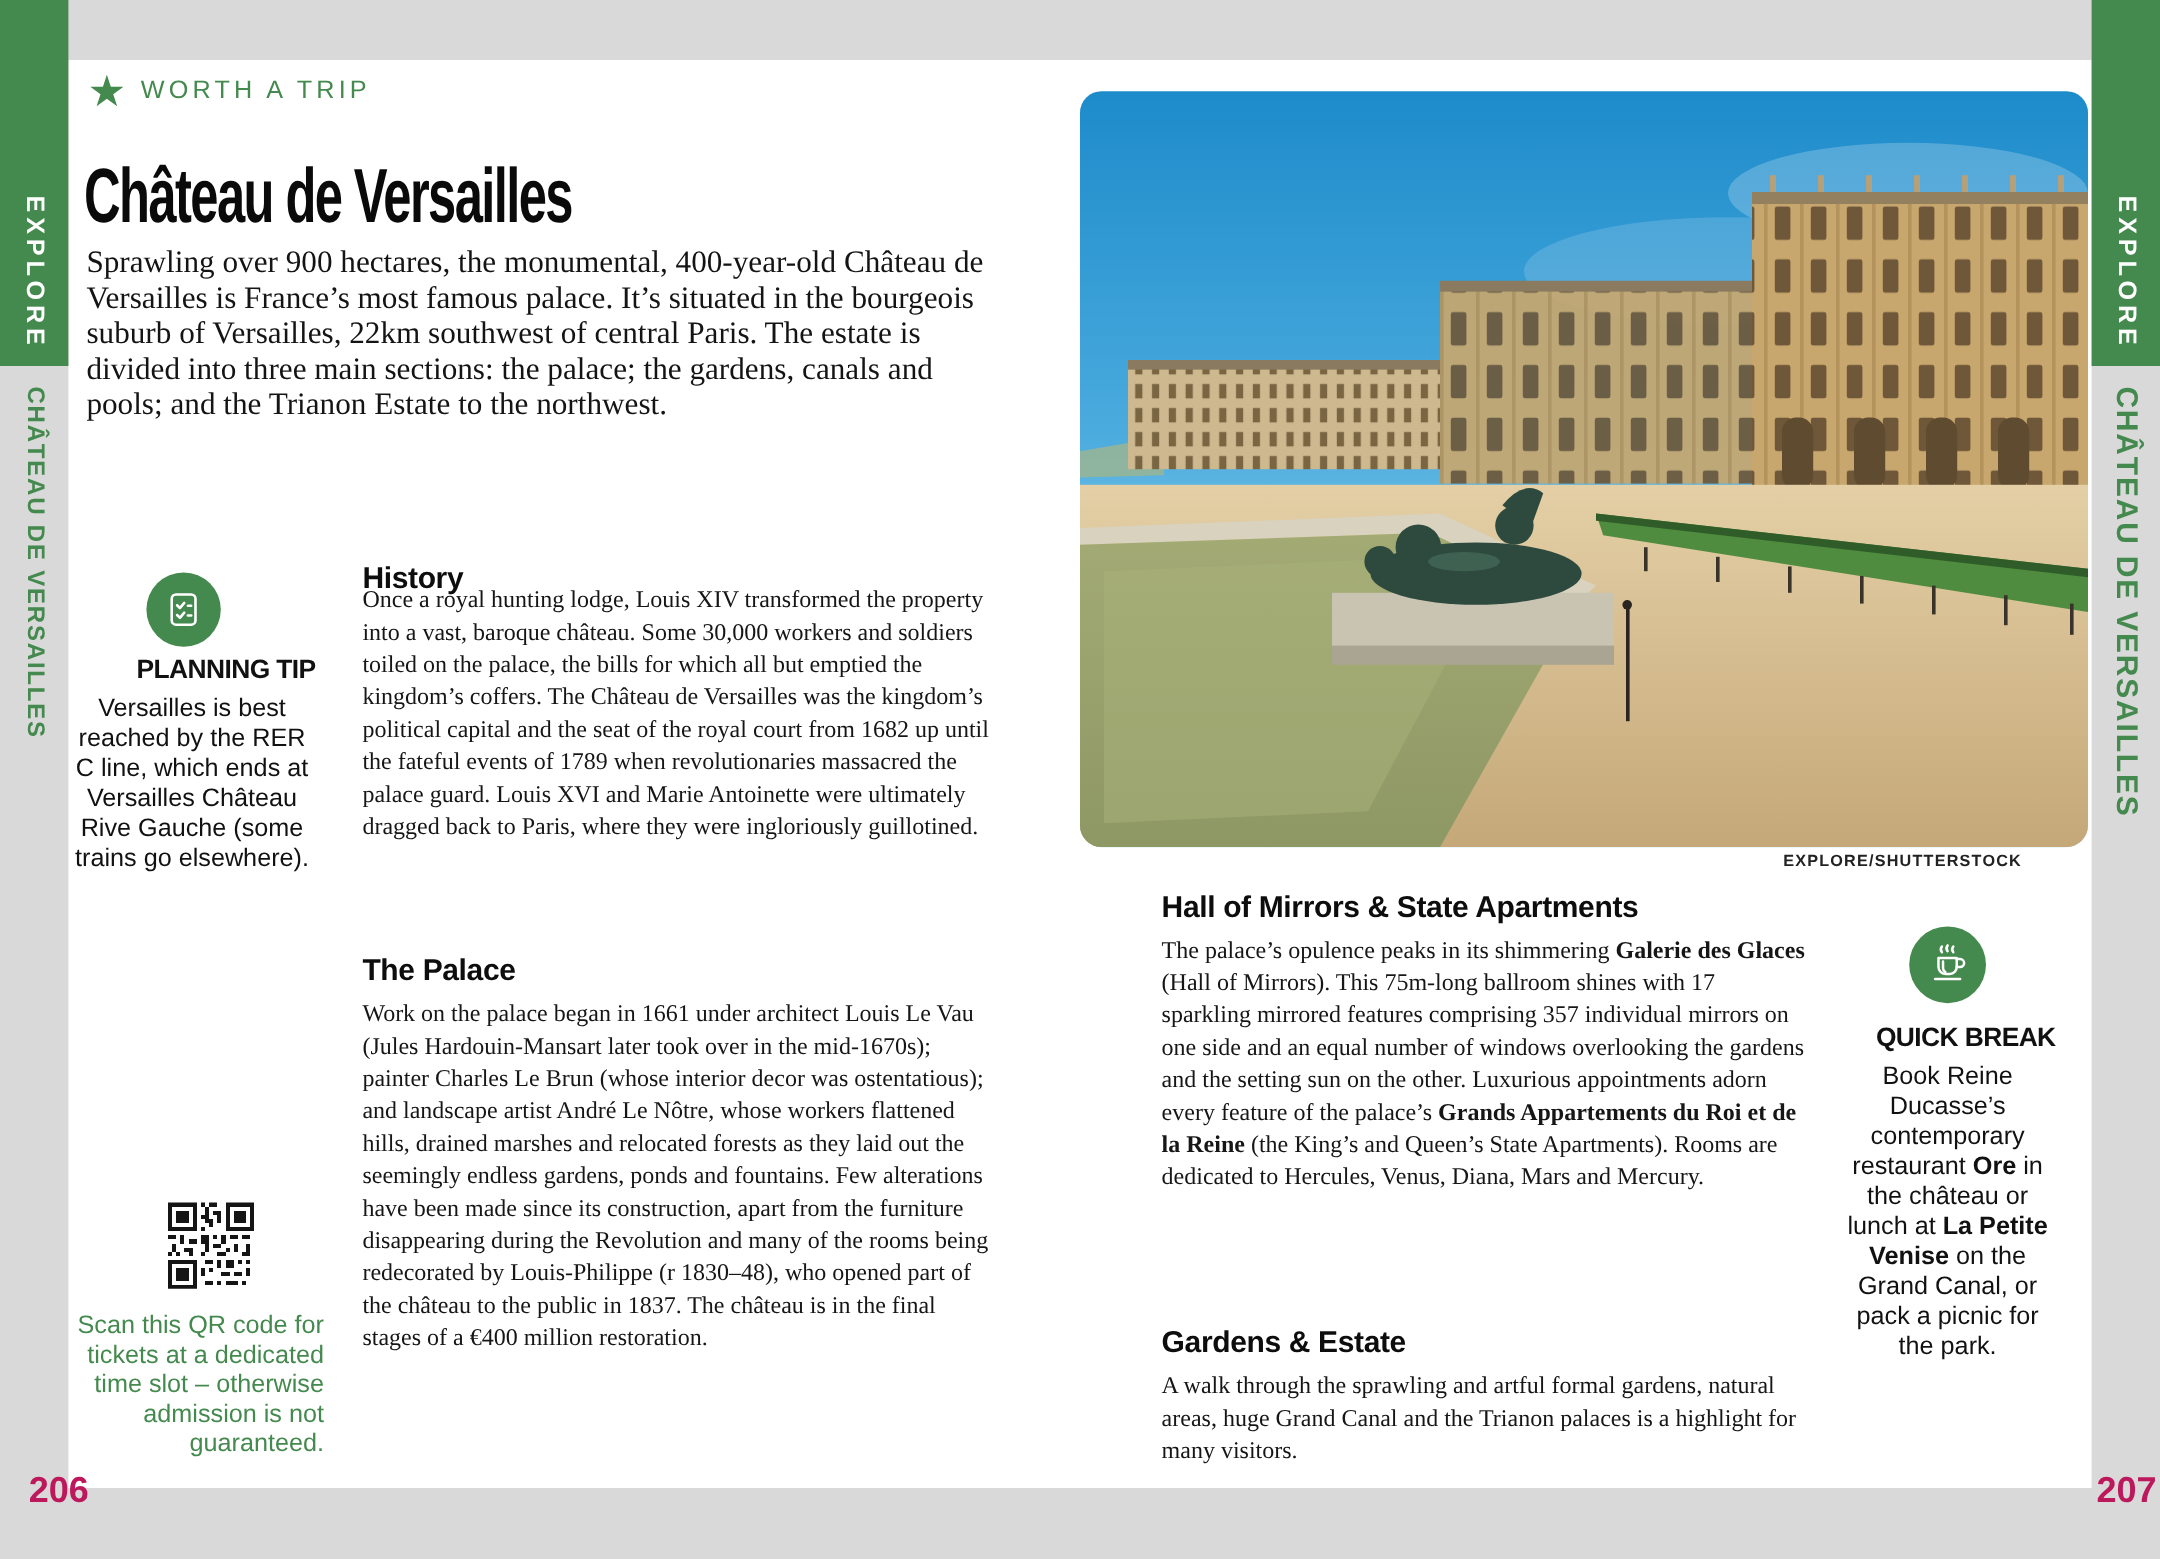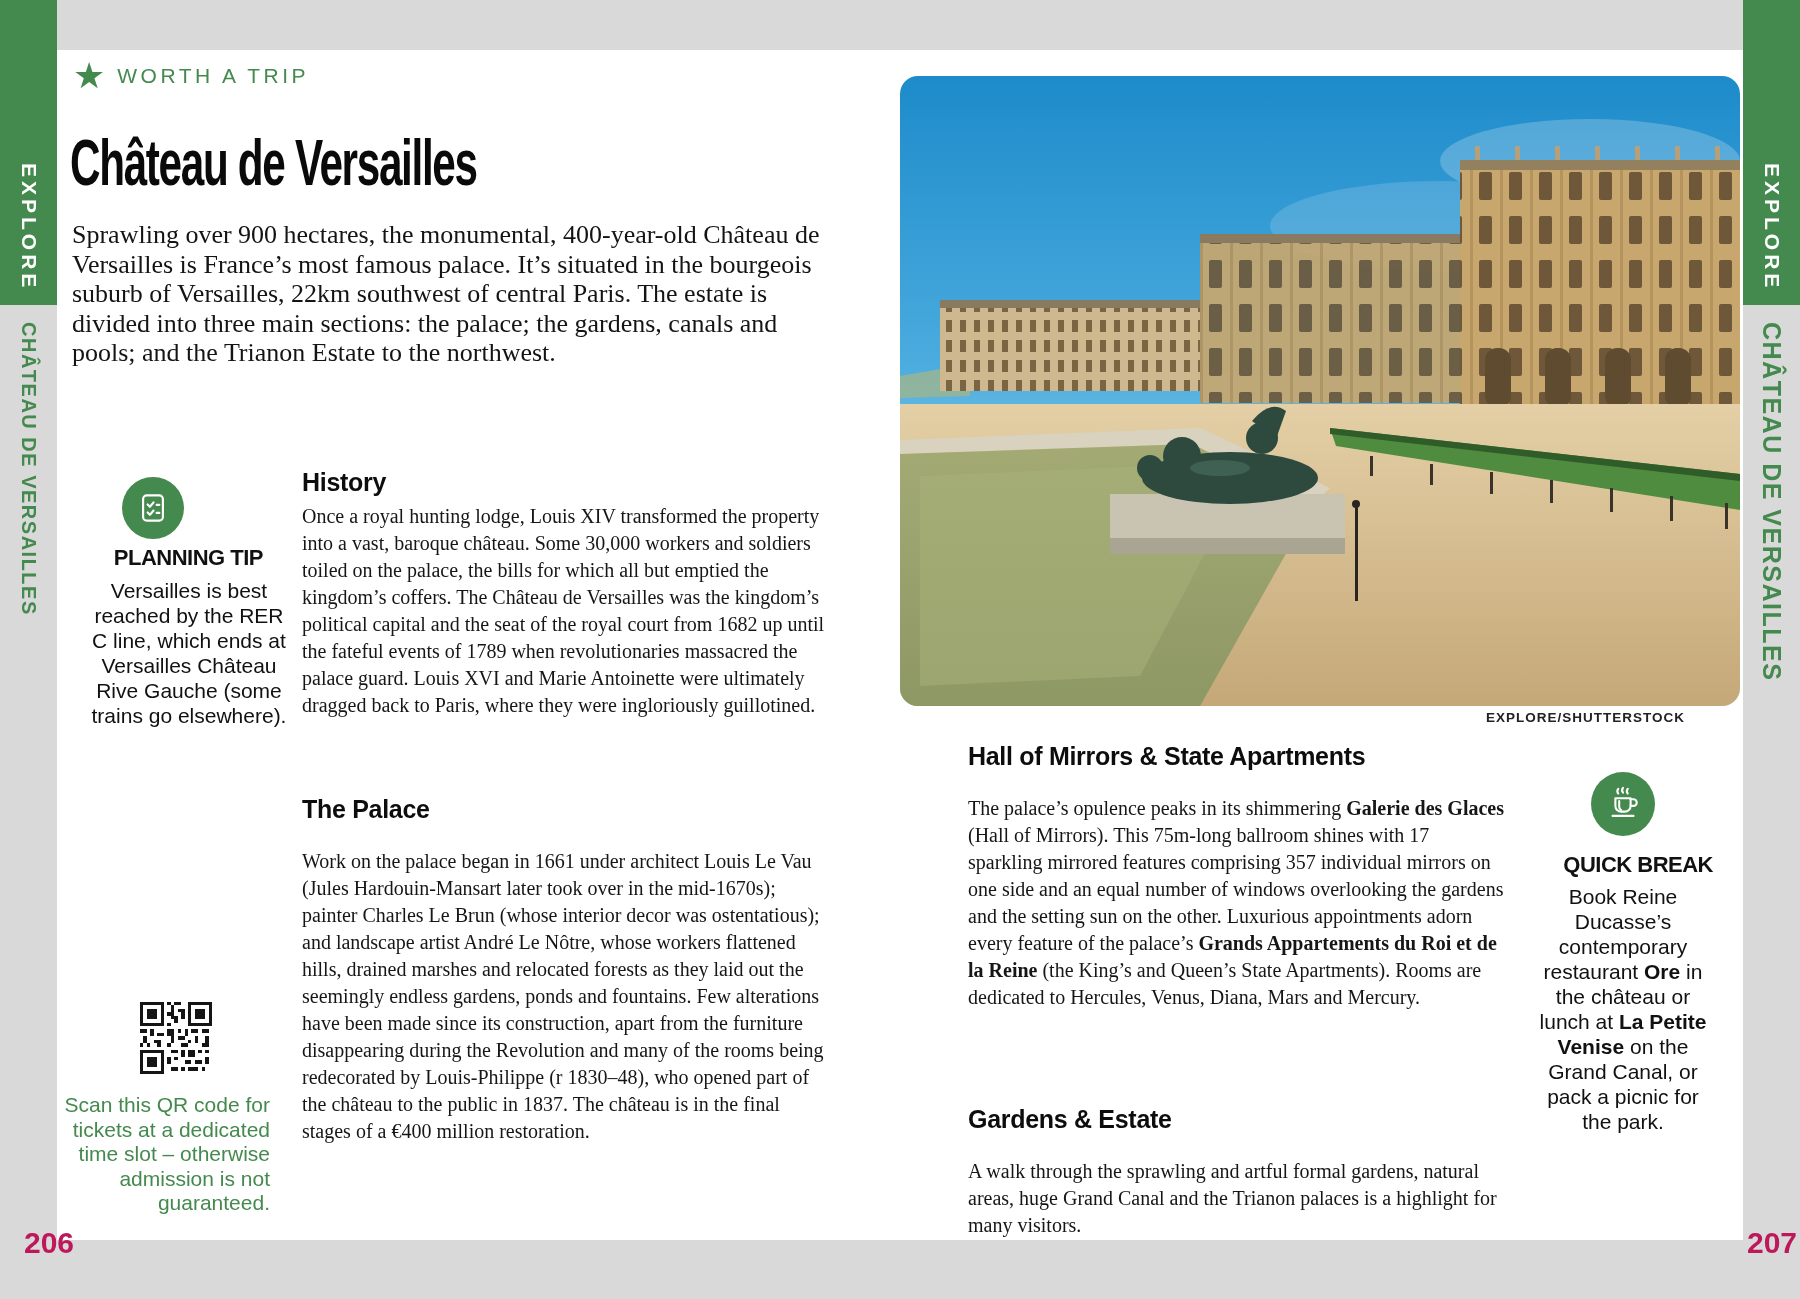--- a/index.html
+++ b/index.html
@@ -15,33 +15,33 @@
   .side-label span{writing-mode:vertical-rl;color:#44894d;font-weight:bold;letter-spacing:1.5px;white-space:nowrap;}
   .side-label.lft span{font-size:20px;}
   .side-label.rgt span{font-size:25px;}
 
   
   .kicker{left:73px;top:58px;display:flex;align-items:center;gap:12px;}
   .kicker .star{color:#44894d;font-size:36px;line-height:36px;}
   .kicker .kl{color:#44894d;font-weight:normal;font-size:21px;letter-spacing:3.5px;}
   .title{left:70px;top:126px;font-size:64px;font-weight:bold;letter-spacing:-2px;color:#0a0a0a;
          transform:scaleX(.66);transform-origin:left top;white-space:nowrap;}
-  .intro{left:72px;top:204px;width:766px;font-family:"Liberation Serif",serif;font-size:26px;line-height:29.5px;color:#141414;margin-top:16px;}
+  .intro{left:72px;top:204px;width:766px;font-family:"Liberation Serif",serif;font-size:26px;line-height:29.5px;color:#141414;}
 
   
   .h2{font-size:25px;font-weight:bold;color:#0d0d0d;letter-spacing:-.3px;}
-  .serif{font-family:"Liberation Serif",serif;font-size:20px;line-height:27px;color:#161616;margin-top:16px;}
+  .serif{font-family:"Liberation Serif",serif;font-size:20px;line-height:27px;color:#161616;}
   .serif b{font-family:"Liberation Serif",serif;}
   .col-l{left:302px;width:524px;}
   .col-r{left:968px;width:536px;}
 
   
   .tip-circle{left:122px;top:477px;width:62px;height:62px;border-radius:50%;background:#44894d;display:flex;align-items:center;justify-content:center;}
   .tip-head{left:57px;top:545px;width:206px;text-align:right;font-size:22px;font-weight:bold;letter-spacing:-.5px;}
-  .tip-body{left:57px;top:578px;width:206px;text-align:center;font-size:21px;line-height:25px;padding-left:29px;}
+  .tip-body{left:57px;top:578px;width:206px;text-align:center;font-size:21px;line-height:25px;}
   .qr{left:140px;top:1002px;width:72px;height:72px;}
   .qr-cap{left:50px;top:1093px;width:220px;text-align:right;color:#44894d;font-size:21px;line-height:24.5px;font-weight:500;}
 
   
   .photo{left:900px;top:76px;width:840px;height:630px;border-radius:18px;overflow:hidden;background:linear-gradient(180deg,#1d8bca 0%,#4aabde 45%,#8fcdea 72%,#bce2f3 100%);}
   .credit{left:1180px;top:710px;width:505px;text-align:right;font-size:13.5px;font-weight:600;letter-spacing:1px;color:#222;}
 
   
   .qb-circle{left:1591px;top:772px;width:64px;height:64px;border-radius:50%;background:#44894d;display:flex;align-items:center;justify-content:center;}
   .qb-head{left:1533px;top:852px;width:180px;text-align:right;font-size:22px;font-weight:bold;letter-spacing:-.5px;}

